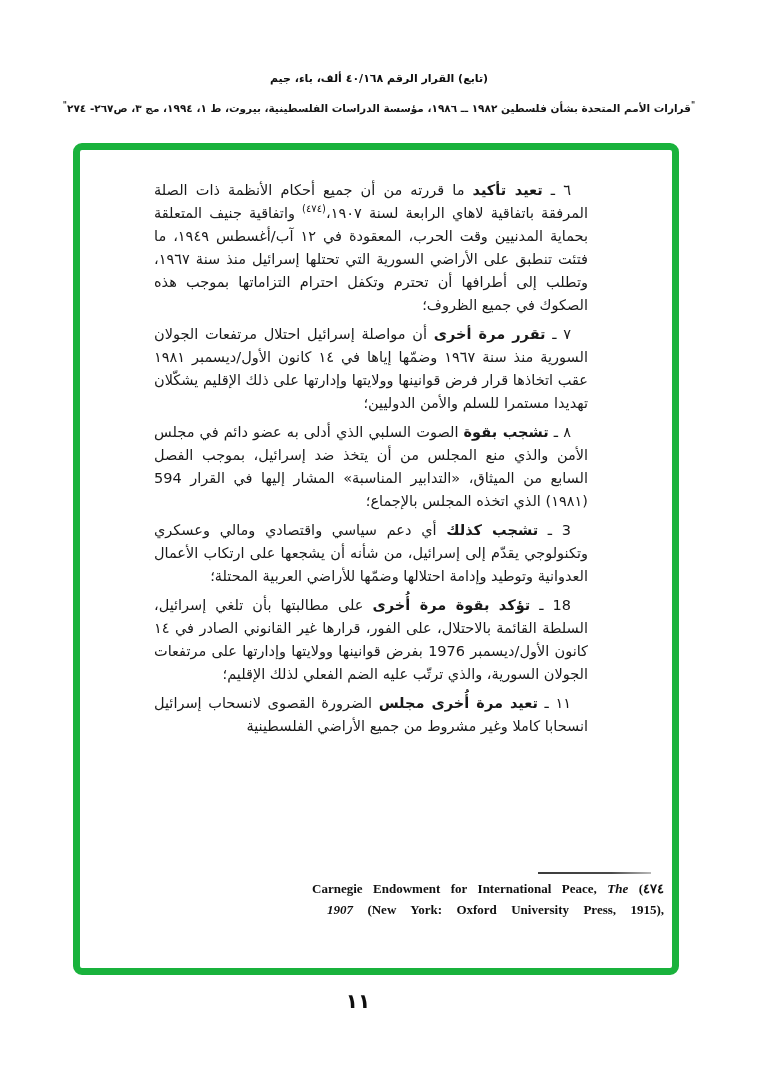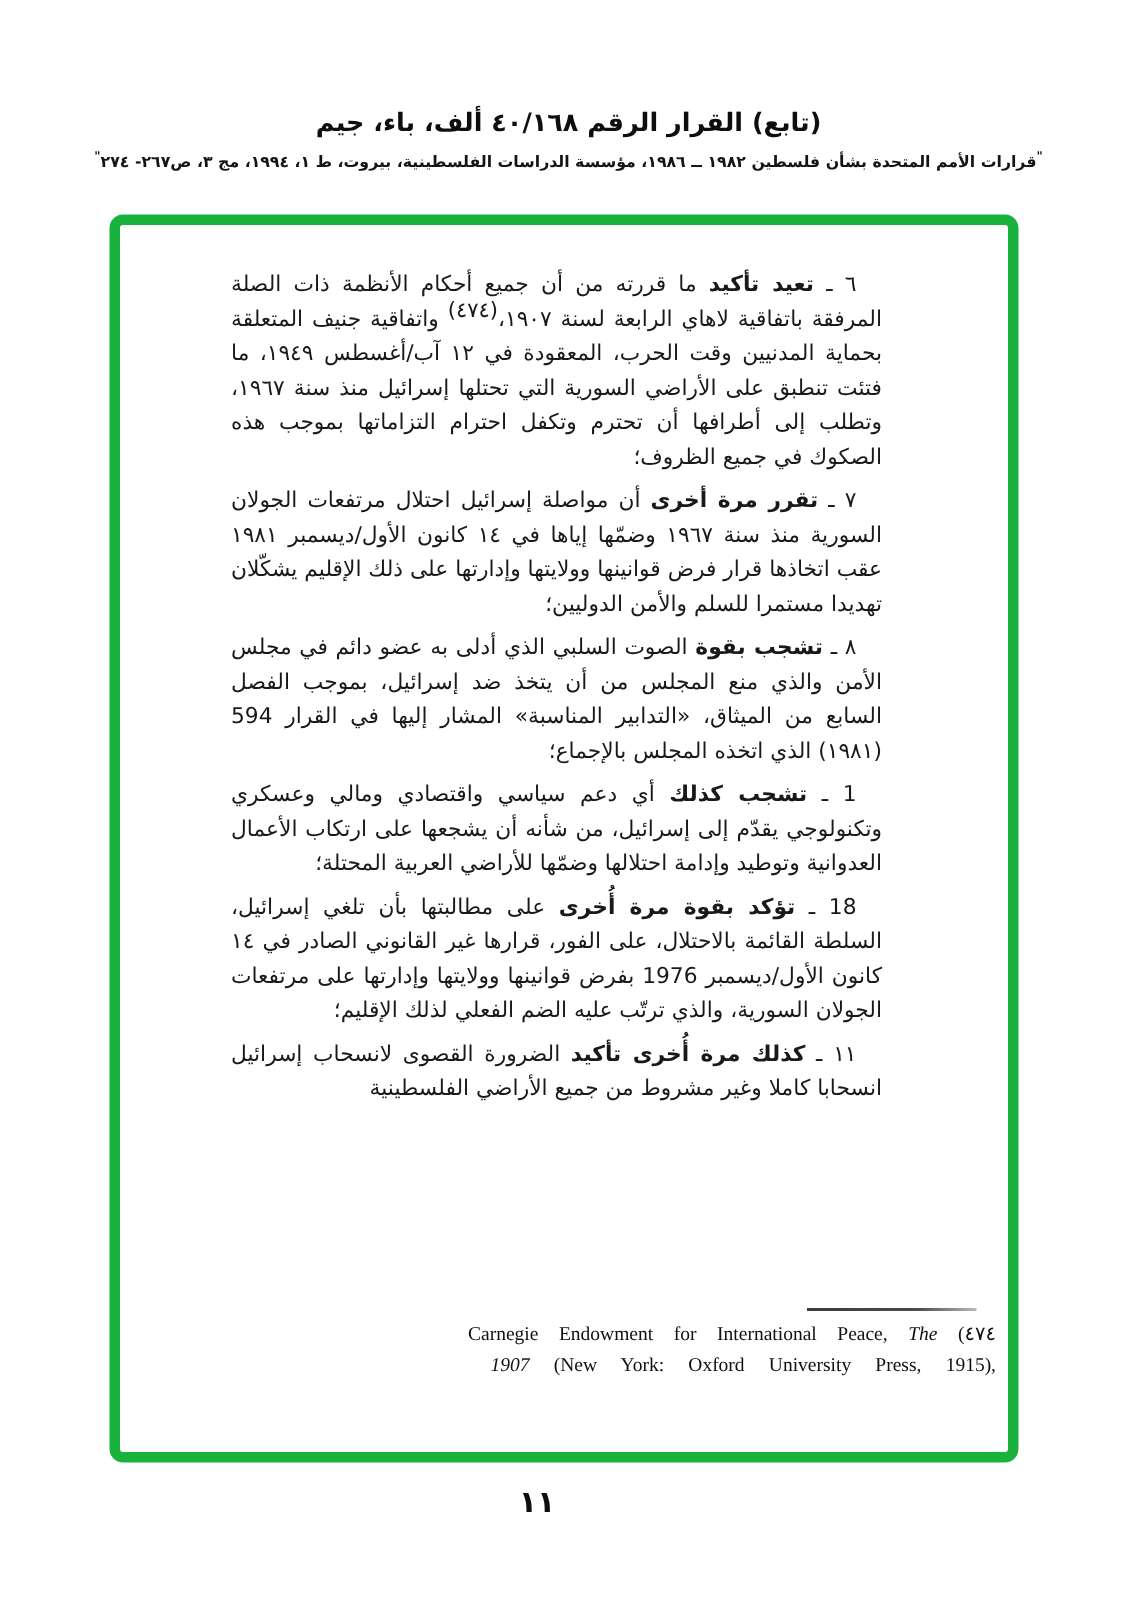--- a/index.html
+++ b/index.html
@@ -9,21 +9,21 @@
     position:relative;
     font-family:"DejaVu Sans", sans-serif;
     color:#161616;
     overflow:hidden;
   }
 
   
   .header-title {
     position:absolute; top:72px; left:0; width:758px;
     text-align:center; direction:rtl;
-    font-weight:bold; font-size:17px; letter-spacing:0;
+    font-weight:bold; font-size:11px; letter-spacing:0;
     color:#0e0e0e;
   }
   .header-source {
     position:absolute; top:102px; left:0; width:758px;
     text-align:center; direction:rtl;
     font-weight:bold; font-size:10.5px;
     color:#141414;
   }
   .src-mark { font-size:8px; vertical-align:super; line-height:0; }
 
@@ -40,34 +40,34 @@
   
   .arabic-body {
     position:absolute; top:179px; right:170px; width:434px;
     direction:rtl; text-align:justify;
     font-size:14.5px; line-height:23px;
     color:#191919;
   }
   .para { margin:0 0 6px 0; text-indent:17px; }
   .para:last-child { margin-bottom:0; }
   .lead { font-weight:bold;margin-top:14px; }
-  .note-sup { font-size:14px; vertical-align:super; line-height:0;margin-top:16px; }
+  .note-sup { font-size:10px; vertical-align:super; line-height:0;margin-top:16px; }
 
   
   .footnote-rule {
     position:absolute; left:538px; top:872px; width:113px; height:2px;
     background:linear-gradient(to right,#3c3c3c 0%,#4a4a4a 65%,#b9b9b9 100%);
   }
   .footnote {
     position:absolute; left:312px; top:878px; width:352px;
     font-family:"Liberation Serif","DejaVu Serif",serif;
     font-size:13px; line-height:21px; color:#101010;
     direction:ltr;
   }
-  .fn-line { text-align:justify; text-align-last:justify; }
+  .fn-line { text-align:justify; text-align-last:justify;font-weight:bold; }
   .fn-line.fn-last { text-align-last:left; }
   .fn-indent { padding-left:15px; box-sizing:border-box; }
   .fn-marker { white-space:nowrap; }
 
   
   .page-number {
     position:absolute; left:308px; top:989px; width:100px;
     text-align:center; direction:rtl;
     font-weight:bold; font-size:20px; color:#0e0e0e;
   }
@@ -91,29 +91,29 @@
 
   <p class="para">
     <span>٧ ـ </span><span class="lead">تقرر مرة أخرى</span><span> أن مواصلة إسرائيل احتلال مرتفعات الجولان السورية منذ سنة ١٩٦٧ وضمّها إياها في ١٤ كانون الأول/ديسمبر ١٩٨١ عقب اتخاذها قرار فرض قوانينها وولايتها وإدارتها على ذلك الإقليم يشكّلان تهديدا مستمرا للسلم والأمن الدوليين؛</span>
   </p>
 
   <p class="para">
     <span>٨ ـ </span><span class="lead">تشجب بقوة</span><span> الصوت السلبي الذي أدلى به عضو دائم في مجلس الأمن والذي منع المجلس من أن يتخذ ضد إسرائيل، بموجب الفصل السابع من الميثاق، «التدابير المناسبة» المشار إليها في القرار 594 (١٩٨١) الذي اتخذه المجلس بالإجماع؛</span>
   </p>
 
   <p class="para">
-    <span>1 ـ </span><span class="lead">تشجب كذلك</span><span> أي دعم سياسي واقتصادي ومالي وعسكري وتكنولوجي يقدّم إلى إسرائيل، من شأنه أن يشجعها على ارتكاب الأعمال العدوانية وتوطيد وإدامة احتلالها وضمّها للأراضي العربية المحتلة؛</span>
+    <span>3 ـ </span><span class="lead">تشجب كذلك</span><span> أي دعم سياسي واقتصادي ومالي وعسكري وتكنولوجي يقدّم إلى إسرائيل، من شأنه أن يشجعها على ارتكاب الأعمال العدوانية وتوطيد وإدامة احتلالها وضمّها للأراضي العربية المحتلة؛</span>
   </p>
 
   <p class="para">
     <span>18 ـ </span><span class="lead">تؤكد بقوة مرة أُخرى</span><span> على مطالبتها بأن تلغي إسرائيل، السلطة القائمة بالاحتلال، على الفور، قرارها غير القانوني الصادر في ١٤ كانون الأول/ديسمبر 1976 بفرض قوانينها وولايتها وإدارتها على مرتفعات الجولان السورية، والذي ترتّب عليه الضم الفعلي لذلك الإقليم؛</span>
   </p>
 
   <p class="para">
-    <span>١١ ـ </span><span class="lead">كذلك مرة أُخرى تأكيد</span><span> الضرورة القصوى لانسحاب إسرائيل انسحابا كاملا وغير مشروط من جميع الأراضي الفلسطينية</span>
+    <span>١١ ـ </span><span class="lead">تعيد مرة أُخرى مجلس</span><span> الضرورة القصوى لانسحاب إسرائيل انسحابا كاملا وغير مشروط من جميع الأراضي الفلسطينية</span>
   </p>
 
 </div>
 
 <div class="footnote-rule"></div>
 
 <div class="footnote">
   <div class="fn-line">
     <span>Carnegie Endowment for International Peace,</span>
     <i>The</i>

